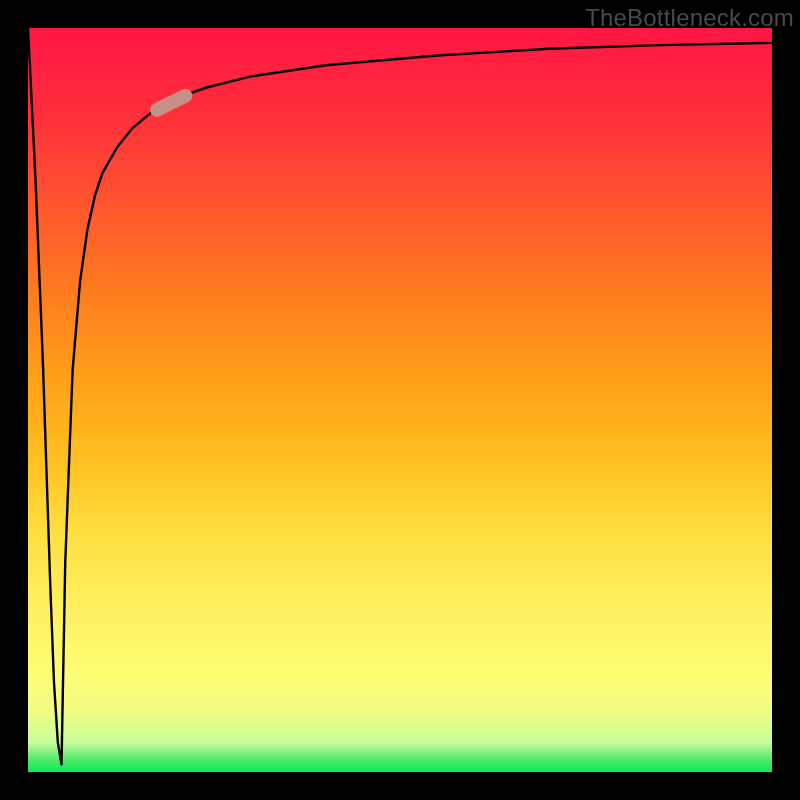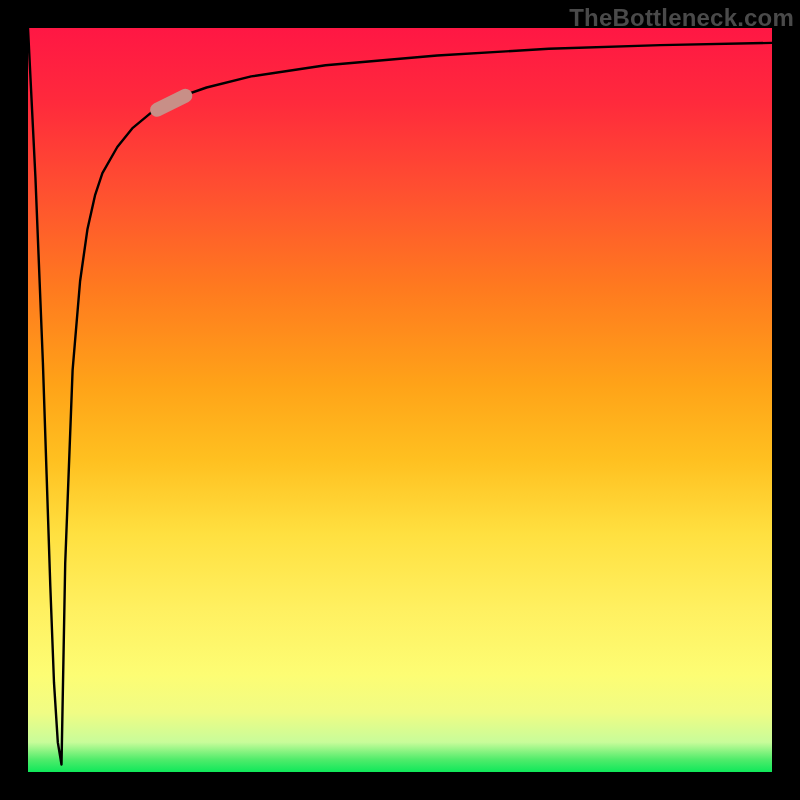--- a/index.html
+++ b/index.html
@@ -38,21 +38,21 @@
       #c8fc9a 96%,
       #51ec6b 98.3%,
       #0fe85a 100%
     );
   }
   .watermark {
     position: absolute;
     top: 4px;
     right: 6px;
     font-size: 24px;
-    font-weight: 700;
+    font-weight: 400;
     color: #4a4a4a;
     letter-spacing: 0.2px;
     user-select: none;
   }
   svg.curve-svg {
     position: absolute;
     left: 28px;
     top: 28px;
     width: 744px;
     height: 744px;

